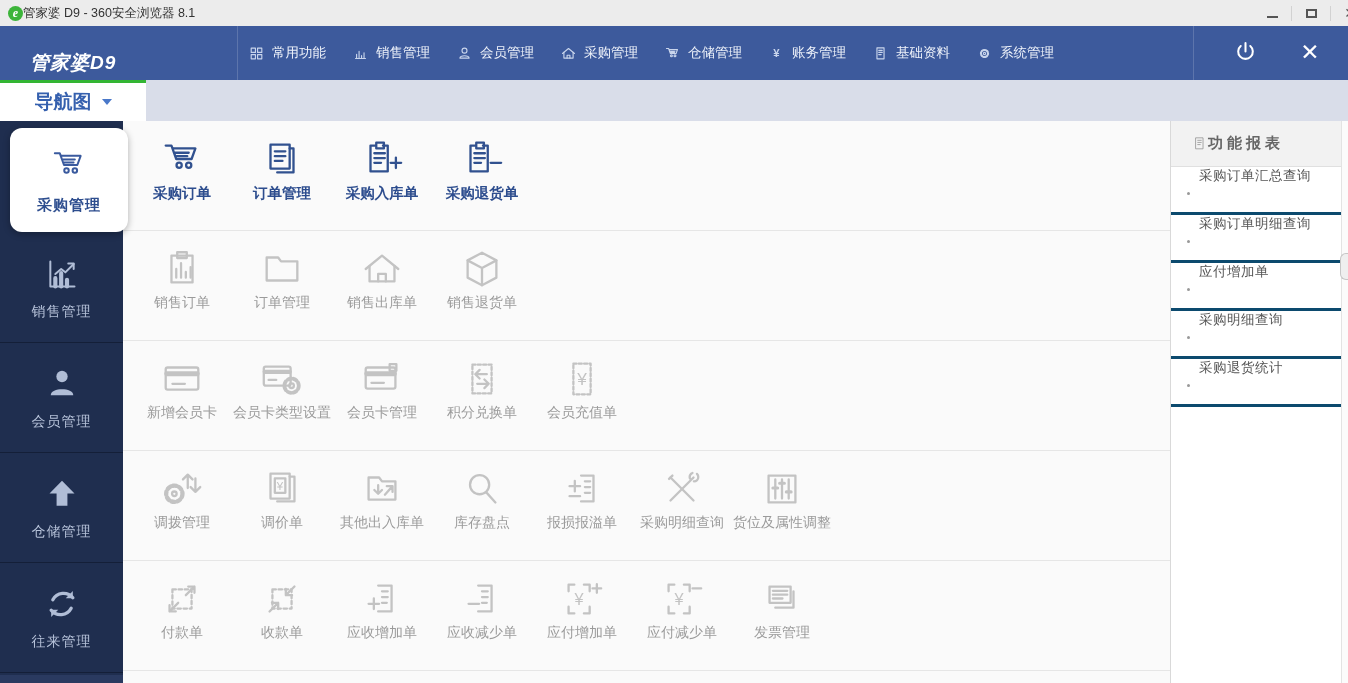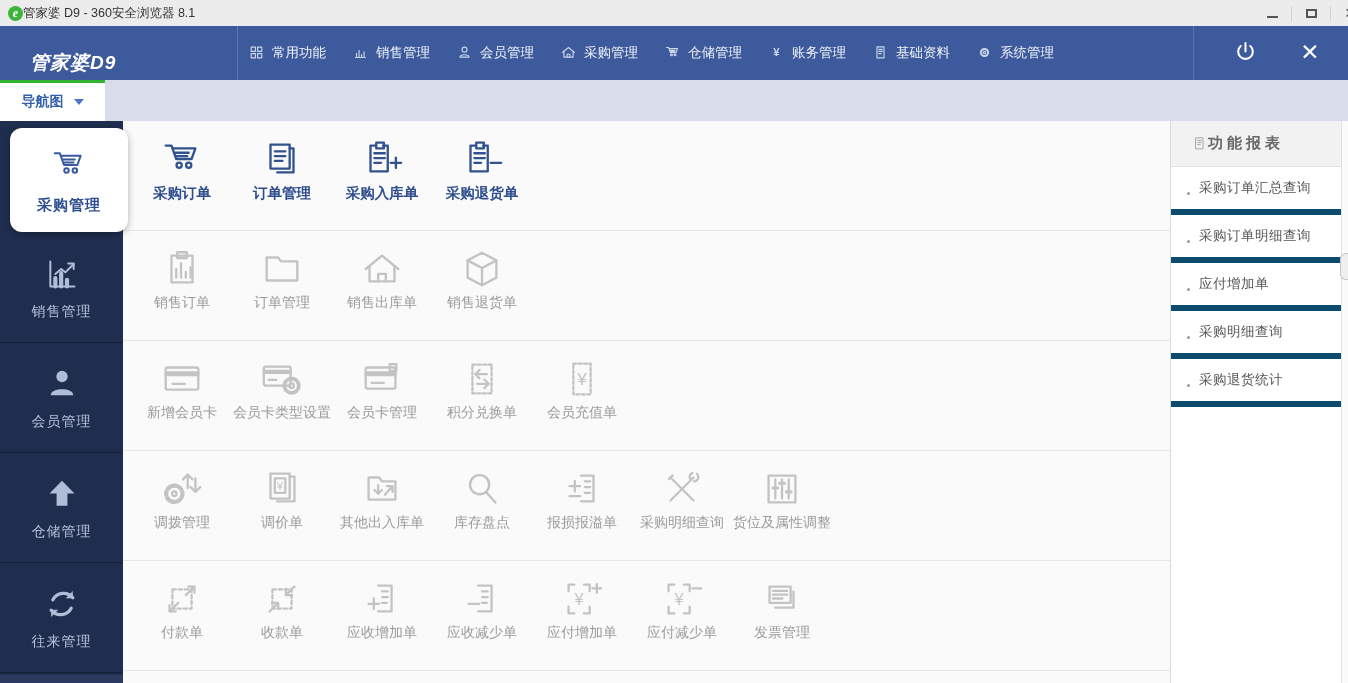--- a/index.html
+++ b/index.html
@@ -18,34 +18,34 @@
   .glyph-min{width:11px;height:2px;background:#555;margin-top:7px}
   .glyph-max{width:11px;height:9px;border:2px solid #555}
   .glyph-close{font-size:14px;font-weight:bold;color:#555}
   .win-btn.close{margin-right:-14px}
 
   
   .navbar{position:absolute;top:26px;left:0;width:100%;height:54px;background:#3d5a9c;color:#fff}
   .logo{position:absolute;left:30px;top:24px;font-size:19px;font-weight:bold;letter-spacing:1px;font-style:italic}
   .nav-sep{position:absolute;top:0;height:54px;width:1px;background:rgba(255,255,255,.17)}
   .navmenu{position:absolute;left:248px;top:0;height:54px;display:flex;align-items:center;gap:26px}
-  .nav-item{display:flex;align-items:flex-start;gap:7px;font-size:13.5px;color:#eef2fa;cursor:pointer;white-space:nowrap}
+  .nav-item{display:flex;align-items:center;gap:7px;font-size:13.5px;color:#eef2fa;cursor:pointer;white-space:nowrap}
   .icon{display:inline-block;line-height:0}
   .icon svg{width:100%;height:100%;fill:none;stroke:currentColor;stroke-width:2.4;stroke-linecap:round;stroke-linejoin:round}
   .icon-sm{width:17px;height:17px;color:#c9d5ec}
   .icon-sm svg *{stroke-width:3.2}
   .nav-power{position:absolute;left:1232px;top:13px;width:27px;height:27px;color:#fff;cursor:pointer}
   .nav-power svg *{stroke-width:3.6}
   .nav-close{position:absolute;left:1296px;top:11px;width:28px;height:30px;color:#fff;font-size:23px;font-weight:bold;
              display:flex;align-items:center;justify-content:center;cursor:pointer}
 
   
   .tabbar{position:absolute;top:80px;left:0;width:100%;height:41px;background:#d9dde9}
-  .tab{position:absolute;left:0;top:0;width:105px;height:41px;background:#fff;border-top:3px solid #33b533;
-       display:flex;align-items:center;justify-content:center;gap:10px;color:#3560ae;font-size:14px;font-weight:bold;cursor:pointer}
+  .tab{position:absolute;left:0;top:0;width:146px;height:41px;background:#fff;border-top:3px solid #33b533;
+       display:flex;align-items:center;justify-content:center;gap:10px;color:#3560ae;font-size:19px;font-weight:bold;cursor:pointer}
   .tab-caret{width:0;height:0;border-left:5.5px solid transparent;border-right:5.5px solid transparent;border-top:6.5px solid #4a78c9}
 
   
   .sidebar{position:absolute;left:0;top:121px;width:123px;height:562px;background:#1f2e4f}
   .side-card{position:absolute;left:10px;top:7px;width:118px;height:104px;background:#fff;border-radius:12px;z-index:5;
              display:flex;flex-direction:column;align-items:center;justify-content:center;gap:11px;
              box-shadow:0 2px 7px rgba(0,0,0,.3);cursor:pointer}
   .side-card .icon-side{color:#3a5a9e}
   .side-card .side-label{color:#2d4d8e;font-weight:bold;font-size:15px}
   .side-item{position:absolute;left:0;width:123px;height:110px;border-bottom:1px solid #141f38;
@@ -62,21 +62,21 @@
   .icon-lg{width:46px;height:46px;color:#c3c3c3}
   .grid-label{margin-top:2px;font-size:14px;color:#9b9b9b;white-space:nowrap}
   .grid-row.active .icon-lg{color:#31518f}
   .grid-row.active .grid-label{color:#2d4d8e;font-weight:bold;font-size:14.5px}
 
   
   .panel{position:absolute;left:1170px;top:121px;width:171px;height:562px;background:#fff;border-left:1px solid #d9d9d9}
   .panel-head{height:46px;background:#f2f2f2;border-bottom:1px solid #e0e0e0;display:flex;align-items:center;padding-left:20px;}
   .icon-ph{width:17px;height:17px;color:#9a9a9a}
   .panel-title{font-size:15px;color:#666;font-weight:bold;letter-spacing:4px;white-space:nowrap}
-  .rp-item{height:48px;border-bottom:6px solid #0c4a6e;display:flex;align-items:center;padding-left:28px;
+  .rp-item{height:48px;border-bottom:3px solid #0c4a6e;display:flex;align-items:flex-start;padding-left:28px;
            position:relative;font-size:13.5px;color:#555;letter-spacing:.5px;white-space:nowrap;cursor:pointer}
   .rp-dot{position:absolute;left:16px;top:25px;width:3px;height:3px;background:#999;border-radius:50%}
 
   
   .strip{position:absolute;left:1341px;top:121px;width:7px;height:562px;background:#fbfbfb;border-left:1px solid #e3e3e3}
   .strip-handle{position:absolute;left:1340px;top:253px;width:8px;height:27px;background:#efefef;
                 border:1px solid #c6c6c6;border-right:none;border-radius:6px 0 0 6px;cursor:pointer}
 </style>
 </head>
 <body>

